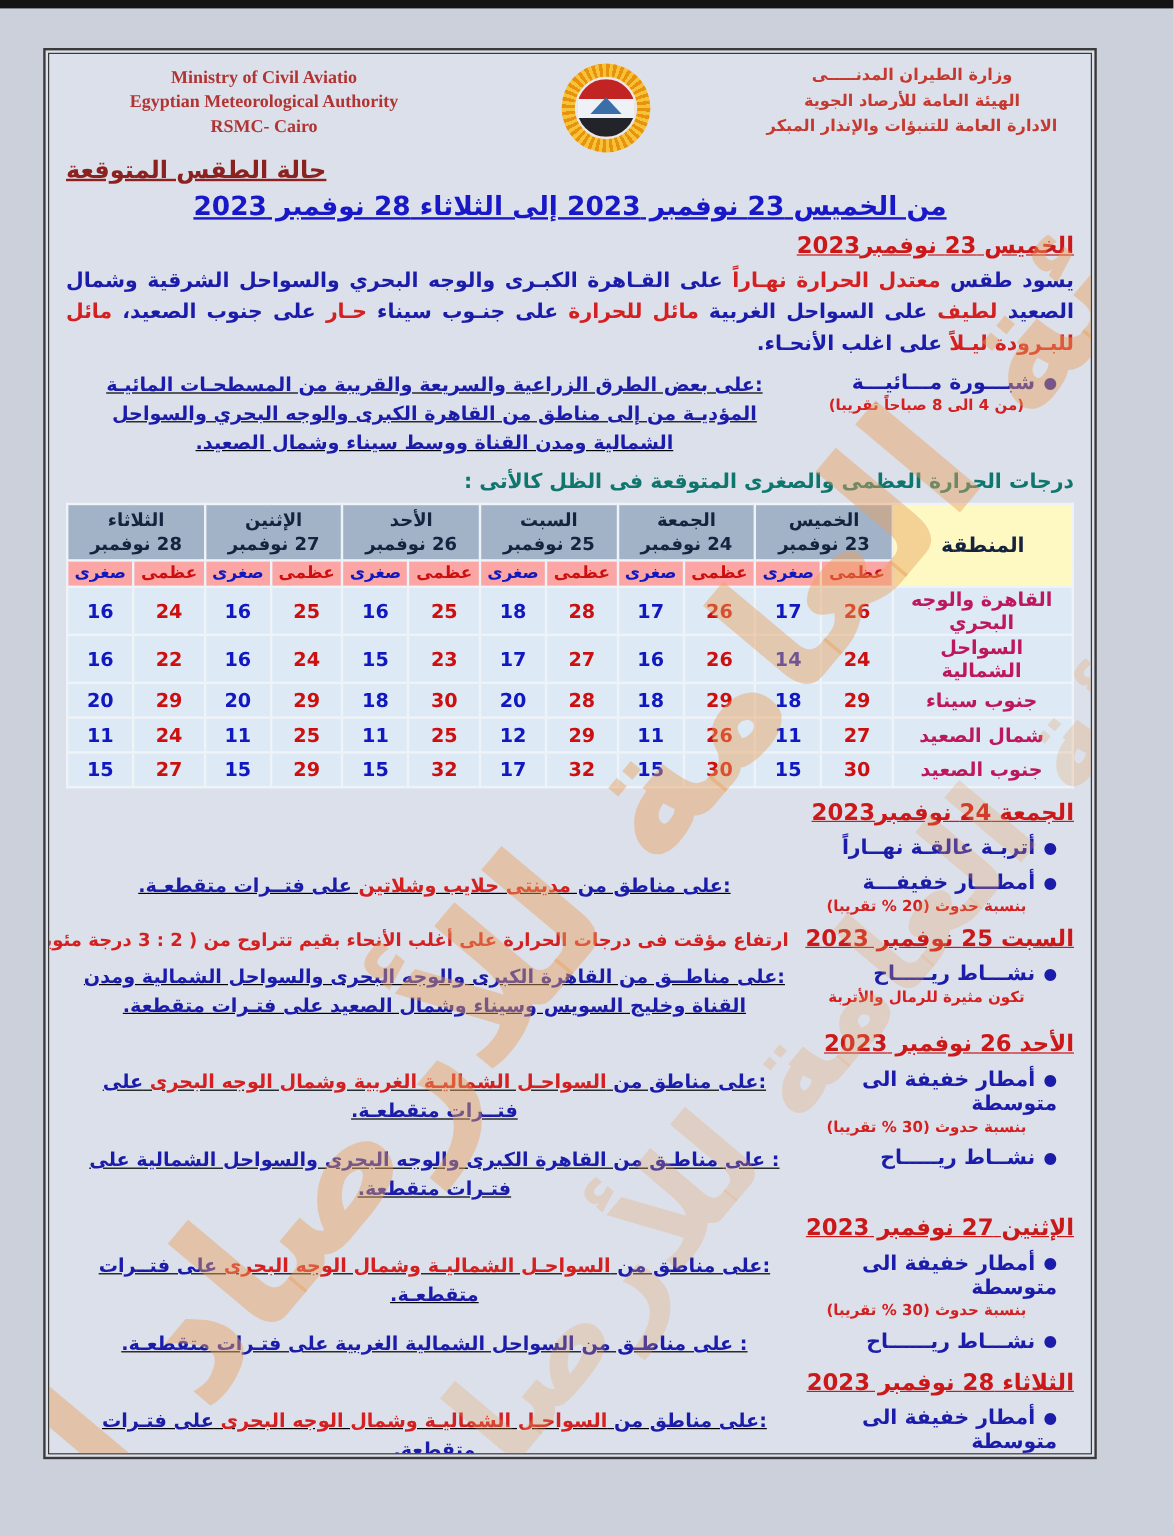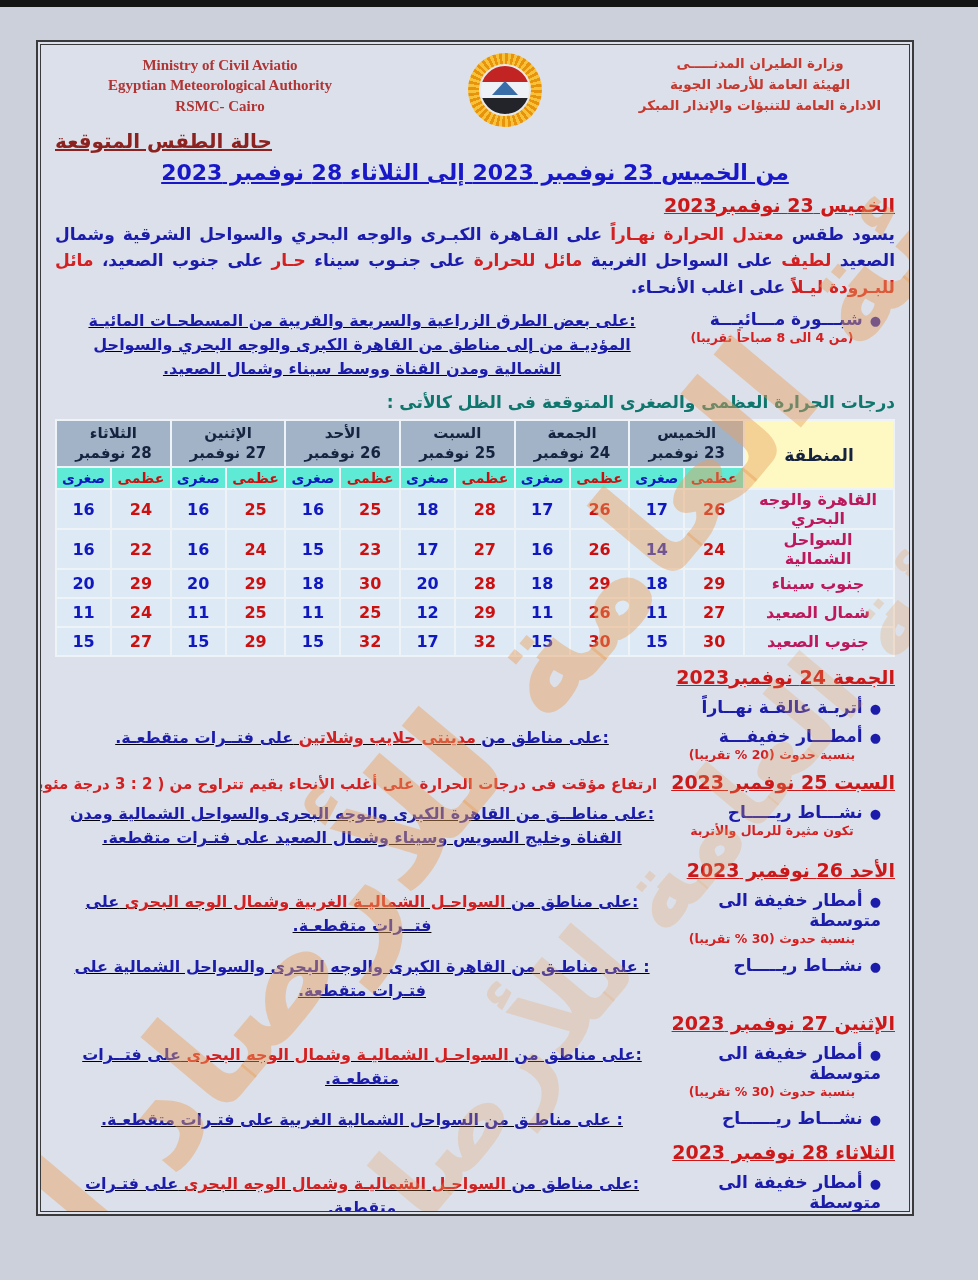--- a/index.html
+++ b/index.html
@@ -67,21 +67,21 @@
   .bullet-label { color: #1c1caa; font-size: 17px; font-weight: bold; }
   .bullet-sub { color: #d42020; font-size: 12.5px; font-weight: bold; text-align: center; margin-top: 1px; }
   .bullet-desc { flex: 1; font-size: 16px; font-weight: bold; line-height: 1.5; text-align: center; padding-left: 6px; text-decoration: underline; }
 
   .table-title { direction: rtl; text-align: right; color: #0f766e; font-size: 17px; font-weight: bold;
     margin-top: 11px; }
   table.temp { width: 100%; border-collapse: collapse; direction: rtl; margin-top: 7px; }
   table.temp th, table.temp td { border: 2px solid #eef3f8; text-align: center; font-weight: bold; }
   .th-region { background: #fef9c3; color: #15233f; font-size: 17px; width: 150px; }
   .th-day { background: #a2b3c8; color: #15233f; font-size: 15px; line-height: 1.3; height: 47px; padding: 1px 0; margin-top: 34px; }
-  .th-max, .th-min { background: #5eead4; font-size: 14px; height: 22px; margin-top: 20px; }
+  .th-max, .th-min { background: #fca5a5; font-size: 14px; height: 22px; margin-top: 20px; }
   .th-max { color: #cc1010; }
   .th-min { color: #1018c0; }
   table.temp td { background: #dde9f5; font-size: 16px; height: 29px; }
   td.max { color: #cc1010; }
   td.min { color: #1018c0; }
   td.region { background: #d8e4f2; color: #be185d; font-size: 14px; text-align: right; padding-left: 4px; padding-right: 6px; }
 </style>
 </head>
 <body>
 

